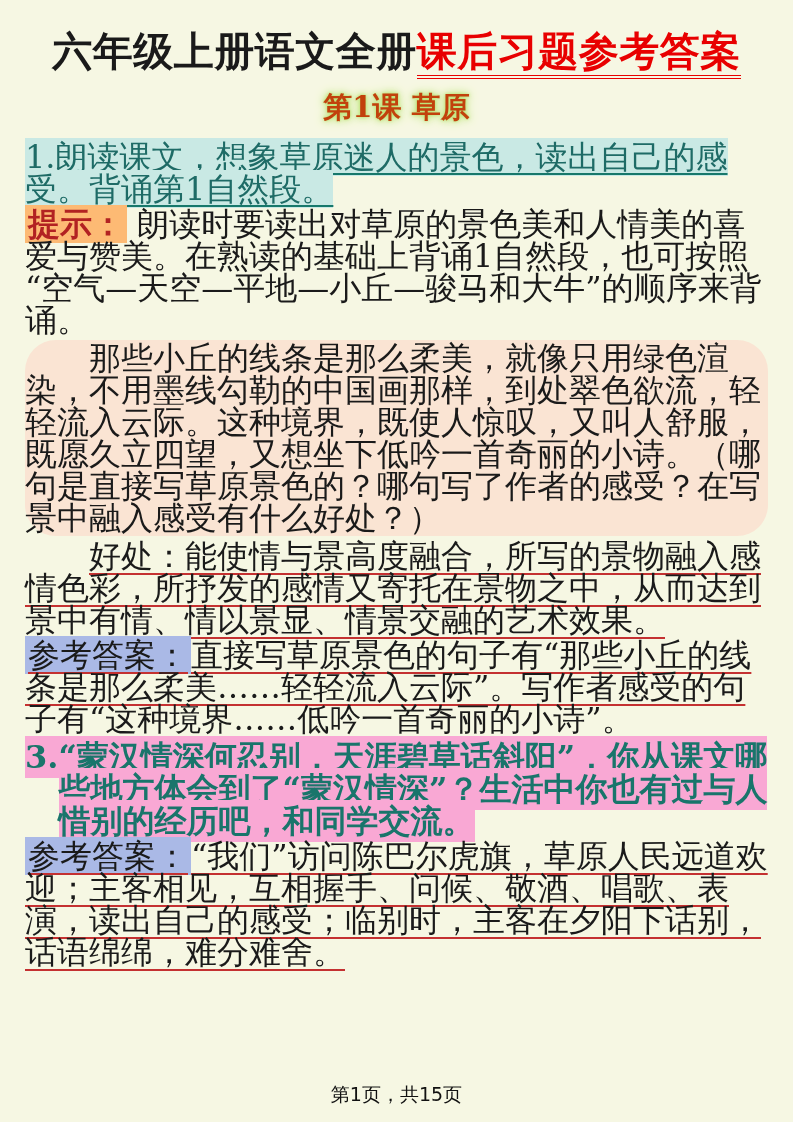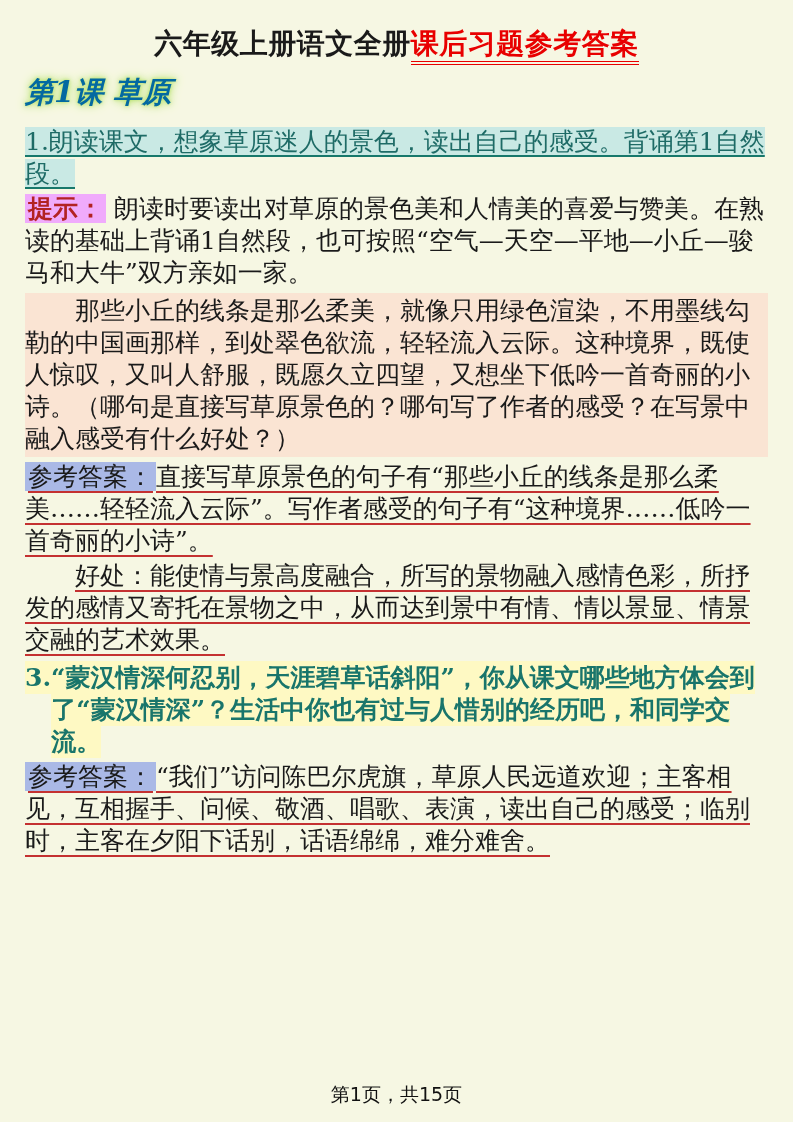--- a/index.html
+++ b/index.html
@@ -13,88 +13,89 @@
   .page{
     box-sizing:border-box;
     width:793px;height:1122px;
     padding:16px 25px 14px 25px;
     display:flex;flex-direction:column;
   }
   
   .doc-title{
     margin:10px 0 6px 0;
     text-align:center;
-    font-size:28px;line-height:1.25;
+    font-size:40px;line-height:1.25;
     font-weight:700;
     letter-spacing:0.5px;
     white-space:nowrap;
   }
   .title-red{
     color:#e80000;
     border-bottom:4px double #e80000;
     padding-bottom:1px;
   }
   .lesson-title{
     margin:6px 0 10px 0;
+    text-align:center;
     font-size:29px;
     font-weight:700;
-    color:#0369a1;
+    color:#c2410c;
     text-shadow:0 0 3px #b8e271,0 0 7px #b8e271,0 0 12px #cdeb93;
-    font-style:italic;
   }
   
   .content{flex:0 0 auto;}
-  p{margin:3px 0;font-size:25px;line-height:32px;}
+  p{margin:3px 0;font-size:32px;line-height:32px;}
   .indent{text-indent:2em;}
   
   .q{color:#1e6b66;}
   .q .hl{
     background:#c9e9e4;
     text-decoration:underline;
     text-decoration-color:#17786b;
     text-decoration-thickness:2px;
     text-underline-offset:5px;
     -webkit-box-decoration-break:clone;
     box-decoration-break:clone;
   }
   .q3{
     color:#19756b;
     font-weight:700;
     padding-left:1.05em;
     text-indent:-1.05em;
     margin-top:6px;
   }
   .q3 .hl3{
-    background:#fef9c3;
+    background:#f9a8d4;
     padding:2px 0;
     -webkit-box-decoration-break:clone;
     box-decoration-break:clone;
   }
   
   .ans{
     text-decoration:underline;
     text-decoration-color:#c43131;
     text-decoration-thickness:2px;
     text-underline-offset:6px;
   }
   .label-tip{
     color:#b22222;
     font-weight:700;
-    background:#f0abfc;
+    background:#fdba74;
     padding:0 3px;
   }
   .label-ans{
     background:#aab9e6;
     padding:0 3px;
   }
   
   .passage{
     background:#fae4d3;
     padding:2px 0;
     margin:4px 0;
+    border-radius:31px;
   }
   
   .footer{
     margin-top:auto;
     text-align:center;
     font-size:19px;
     color:#111;
     font-family:"DejaVu Sans","Liberation Sans",sans-serif;
   }
 </style>
@@ -104,28 +105,28 @@
 <div class="page">
 
   <h1 class="doc-title"><span>六年级上册语文全册</span><span class="title-red">课后习题参考答案</span></h1>
 
   <h2 class="lesson-title">第1课 草原</h2>
 
   <div class="content">
 
     <p class="q"><span class="hl">1.朗读课文，想象草原迷人的景色，读出自己的感受。背诵第1自然段。</span></p>
 
-    <p><span class="label-tip">提示：</span> <span>朗读时要读出对草原的景色美和人情美的喜爱与赞美。在熟读的基础上背诵1自然段，也可按照“空气—天空—平地—小丘—骏马和大牛”双方亲如一家。</span></p>
+    <p><span class="label-tip">提示：</span> <span>朗读时要读出对草原的景色美和人情美的喜爱与赞美。在熟读的基础上背诵1自然段，也可按照“空气—天空—平地—小丘—骏马和大牛”的顺序来背诵。</span></p>
 
 
     <p class="passage indent">那些小丘的线条是那么柔美，就像只用绿色渲染，不用墨线勾勒的中国画那样，到处翠色欲流，轻轻流入云际。这种境界，既使人惊叹，又叫人舒服，既愿久立四望，又想坐下低吟一首奇丽的小诗。（哪句是直接写草原景色的？哪句写了作者的感受？在写景中融入感受有什么好处？）</p>
 
+    <p class="ans indent">好处：能使情与景高度融合，所写的景物融入感情色彩，所抒发的感情又寄托在景物之中，从而达到景中有情、情以景显、情景交融的艺术效果。</p>
+
     <p class="ans"><span class="label-ans">参考答案：</span><span>直接写草原景色的句子有“那些小丘的线条是那么柔美……轻轻流入云际”。写作者感受的句子有“这种境界……低吟一首奇丽的小诗”。</span></p>
-
-    <p class="ans indent">好处：能使情与景高度融合，所写的景物融入感情色彩，所抒发的感情又寄托在景物之中，从而达到景中有情、情以景显、情景交融的艺术效果。</p>
 
 
     <p class="q3"><span class="hl3">3.“蒙汉情深何忍别，天涯碧草话斜阳”，你从课文哪些地方体会到了“蒙汉情深”？生活中你也有过与人惜别的经历吧，和同学交流。</span></p>
 
     <p class="ans"><span class="label-ans">参考答案：</span><span>“我们”访问陈巴尔虎旗，草原人民远道欢迎；主客相见，互相握手、问候、敬酒、唱歌、表演，读出自己的感受；临别时，主客在夕阳下话别，话语绵绵，难分难舍。</span></p>
 
 
   </div>
 
   <div class="footer">第1页，共15页</div>

